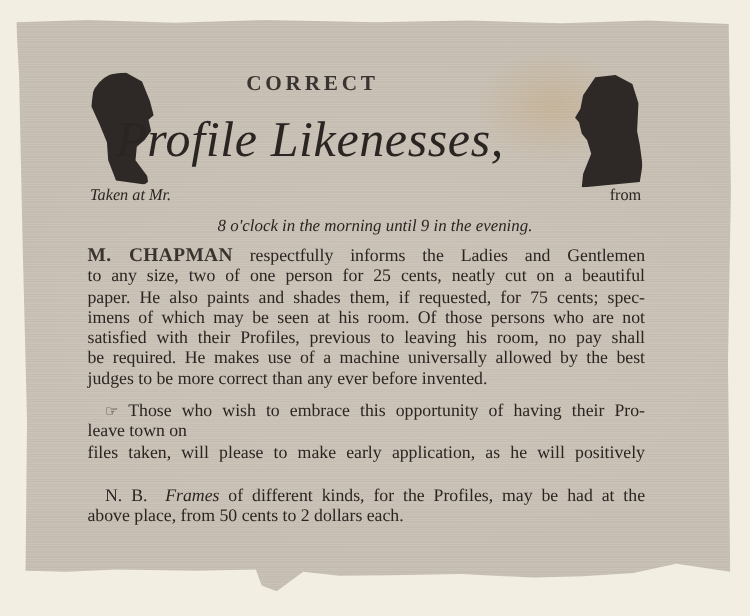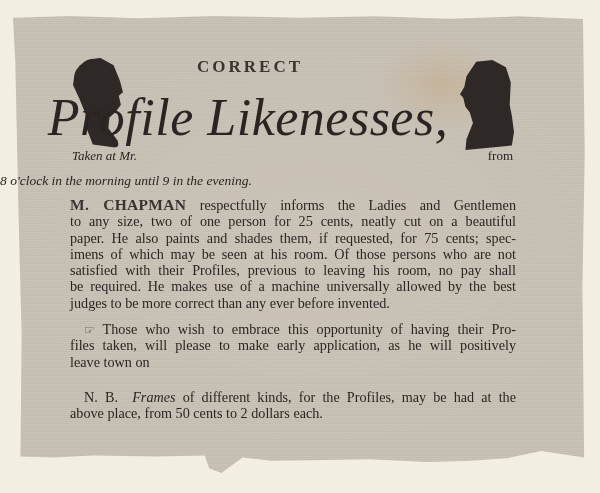--- a/index.html
+++ b/index.html
@@ -35,25 +35,25 @@
     left:460px; top:60px; width:54px; height:90px;
     clip-path: polygon(30% 2%, 60% 0%, 85% 8%, 94% 25%, 92% 50%, 96% 62%, 100% 80%, 96% 95%, 10% 100%, 12% 88%, 24% 70%, 18% 58%, 10% 52%, 6% 42%, 0% 38%, 8% 30%, 12% 18%);
   }
   .abs { position:absolute; white-space:nowrap; }
   .correct {
     left:0; width:500px; top:57px; text-align:center;
     font-size:17px; letter-spacing:3px; font-weight:bold; color:#3a3431;
   }
   .title {
     left:0; width:496px; top:88px; text-align:center;
-    font-size:52px; font-style:italic; color:#2a2522; letter-spacing:0.5px;
+    font-size:40px; font-style:italic; color:#2a2522; letter-spacing:0.5px;
   }
   .taken { left:72px; top:148px; font-size:13px; font-style:italic; }
   .from { right:87px; top:148px; font-size:13px; }
-  .hours { left:0; width:600px; top:173px; font-size:13.5px; font-style:italic; }
+  .hours { left:0; width:600px; top:173px; text-align:center; font-size:13.5px; font-style:italic; }
   .body-text {
     position:absolute; left:70px; width:446px; font-size:14.2px; line-height:16.3px;
     text-align:justify; color:#2a2522;
   }
   .line { display:block; height:16.3px; white-space:nowrap; text-align:justify; text-align-last:justify; }
   .line.last { text-align-last:left; }
   .name { font-weight:bold; font-size:15.5px; letter-spacing:0.3px; color:#3a3431; }
   .ital { font-style:italic; }
   .hand { font-size:12px; }
 </style>
@@ -76,20 +76,20 @@
   <span class="line">to any size, two of one person for 25 cents, neatly cut on a beautiful</span>
   <span class="line">paper.  He also paints and shades them, if requested, for 75 cents; spec-</span>
   <span class="line">imens of which may be seen at his room.  Of those persons who are not</span>
   <span class="line">satisfied with their Profiles, previous to leaving his room, no pay shall</span>
   <span class="line">be required.  He makes use of a machine universally allowed by the best</span>
   <span class="line last">judges to be more correct than any ever before invented.</span>
 </div>
 
 <div class="body-text" style="top:321px;">
   <span class="line" style="padding-left:14px;"><span class="hand">☞</span> <span>Those who wish to embrace this opportunity of having their Pro-</span></span>
+  <span class="line last">leave town on</span>
   <span class="line">files taken, will please to make early application, as he will positively</span>
-  <span class="line last">leave town on</span>
 </div>
 
 <div class="body-text" style="top:389px;">
   <span class="line" style="padding-left:14px;"><span>N. B.</span>&nbsp;&nbsp;<span class="ital">Frames</span> <span>of different kinds, for the Profiles, may be had at the</span></span>
   <span class="line last">above place, from 50 cents to 2 dollars each.</span>
 </div>
 
 </body></html>

